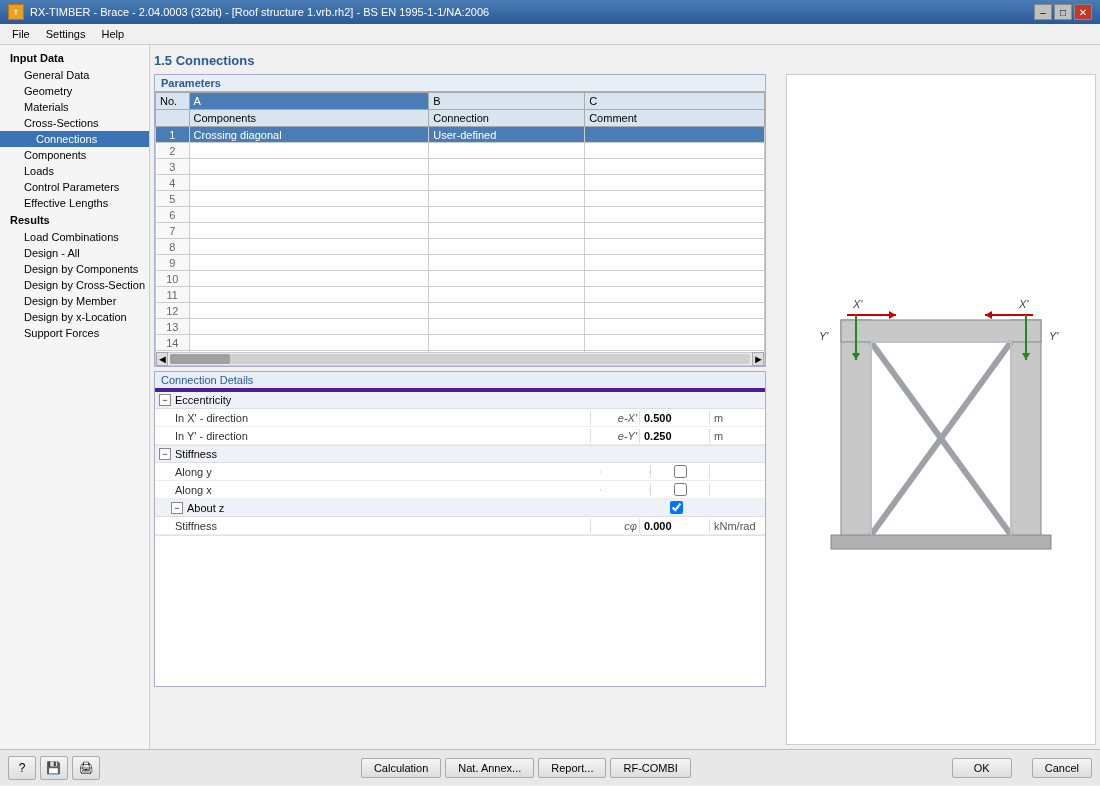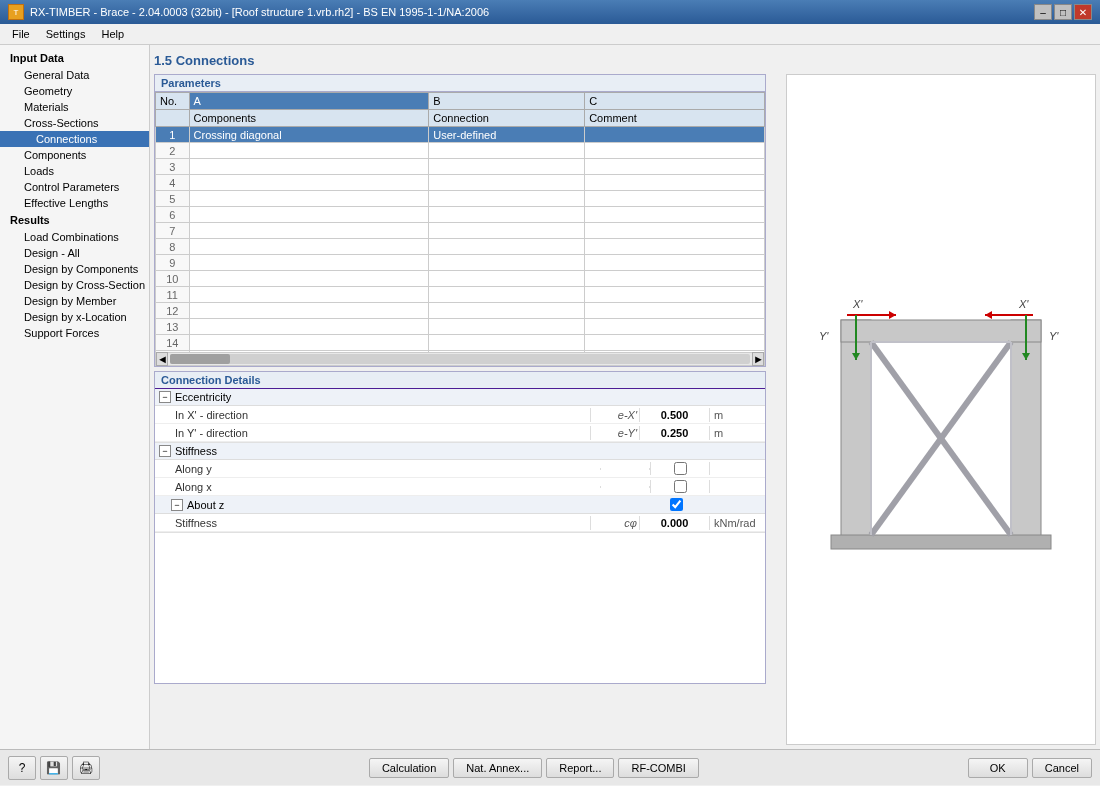--- a/index.html
+++ b/index.html
@@ -166,23 +166,23 @@
     }
 
     
     .details-box {
       background: white;
       border: 1px solid #aac;
       font-size: 11px;
     }
     .details-header {
       background: #e8eef5;
-      border-bottom: 1px solid #4c1d95;
+      border-bottom: 4px solid #4c1d95;
       padding: 2px 6px;
-      font-weight: bold;
+      font-weight: normal;
       color: #2a5a96;
     }
     .details-section {
       border-bottom: 1px solid #e0e0e0;
     }
     .section-toggle {
       display: flex;
       align-items: center;
       padding: 2px 4px;
       background: #eef2f8;
@@ -212,21 +212,21 @@
       width: 50px;
       text-align: right;
       color: #555;
       border-left: 1px solid #ddd;
       border-right: 1px solid #ddd;
       padding: 1px 2px;
       font-style: italic;
     }
     .detail-value {
       width: 70px;
-      text-align: center;
+      text-align: left;
       padding: 1px 4px;
       border-right: 1px solid #ddd;
       font-weight: bold;
     }
     .detail-unit {
       width: 55px;
       padding: 1px 4px;
       color: #555;
     }
     .detail-checkbox {
@@ -260,21 +260,21 @@
       background: #e8e8e8;
       border-top: 1px solid #bbb;
       padding: 4px 8px;
       display: flex;
       align-items: center;
       justify-content: space-between;
       height: 36px;
     }
     .bottom-left { display: flex; gap: 4px; }
     .bottom-center { display: flex; gap: 4px; }
-    .bottom-right { display: flex; gap: 4px; }
+    .bottom-right { display: flex; gap: 20px; }
 
     .btn {
       padding: 3px 12px;
       background: linear-gradient(to bottom, #f5f5f5, #ddd);
       border: 1px solid #aaa;
       cursor: pointer;
       font-size: 11px;
       border-radius: 2px;
     }
     .btn.primary {

